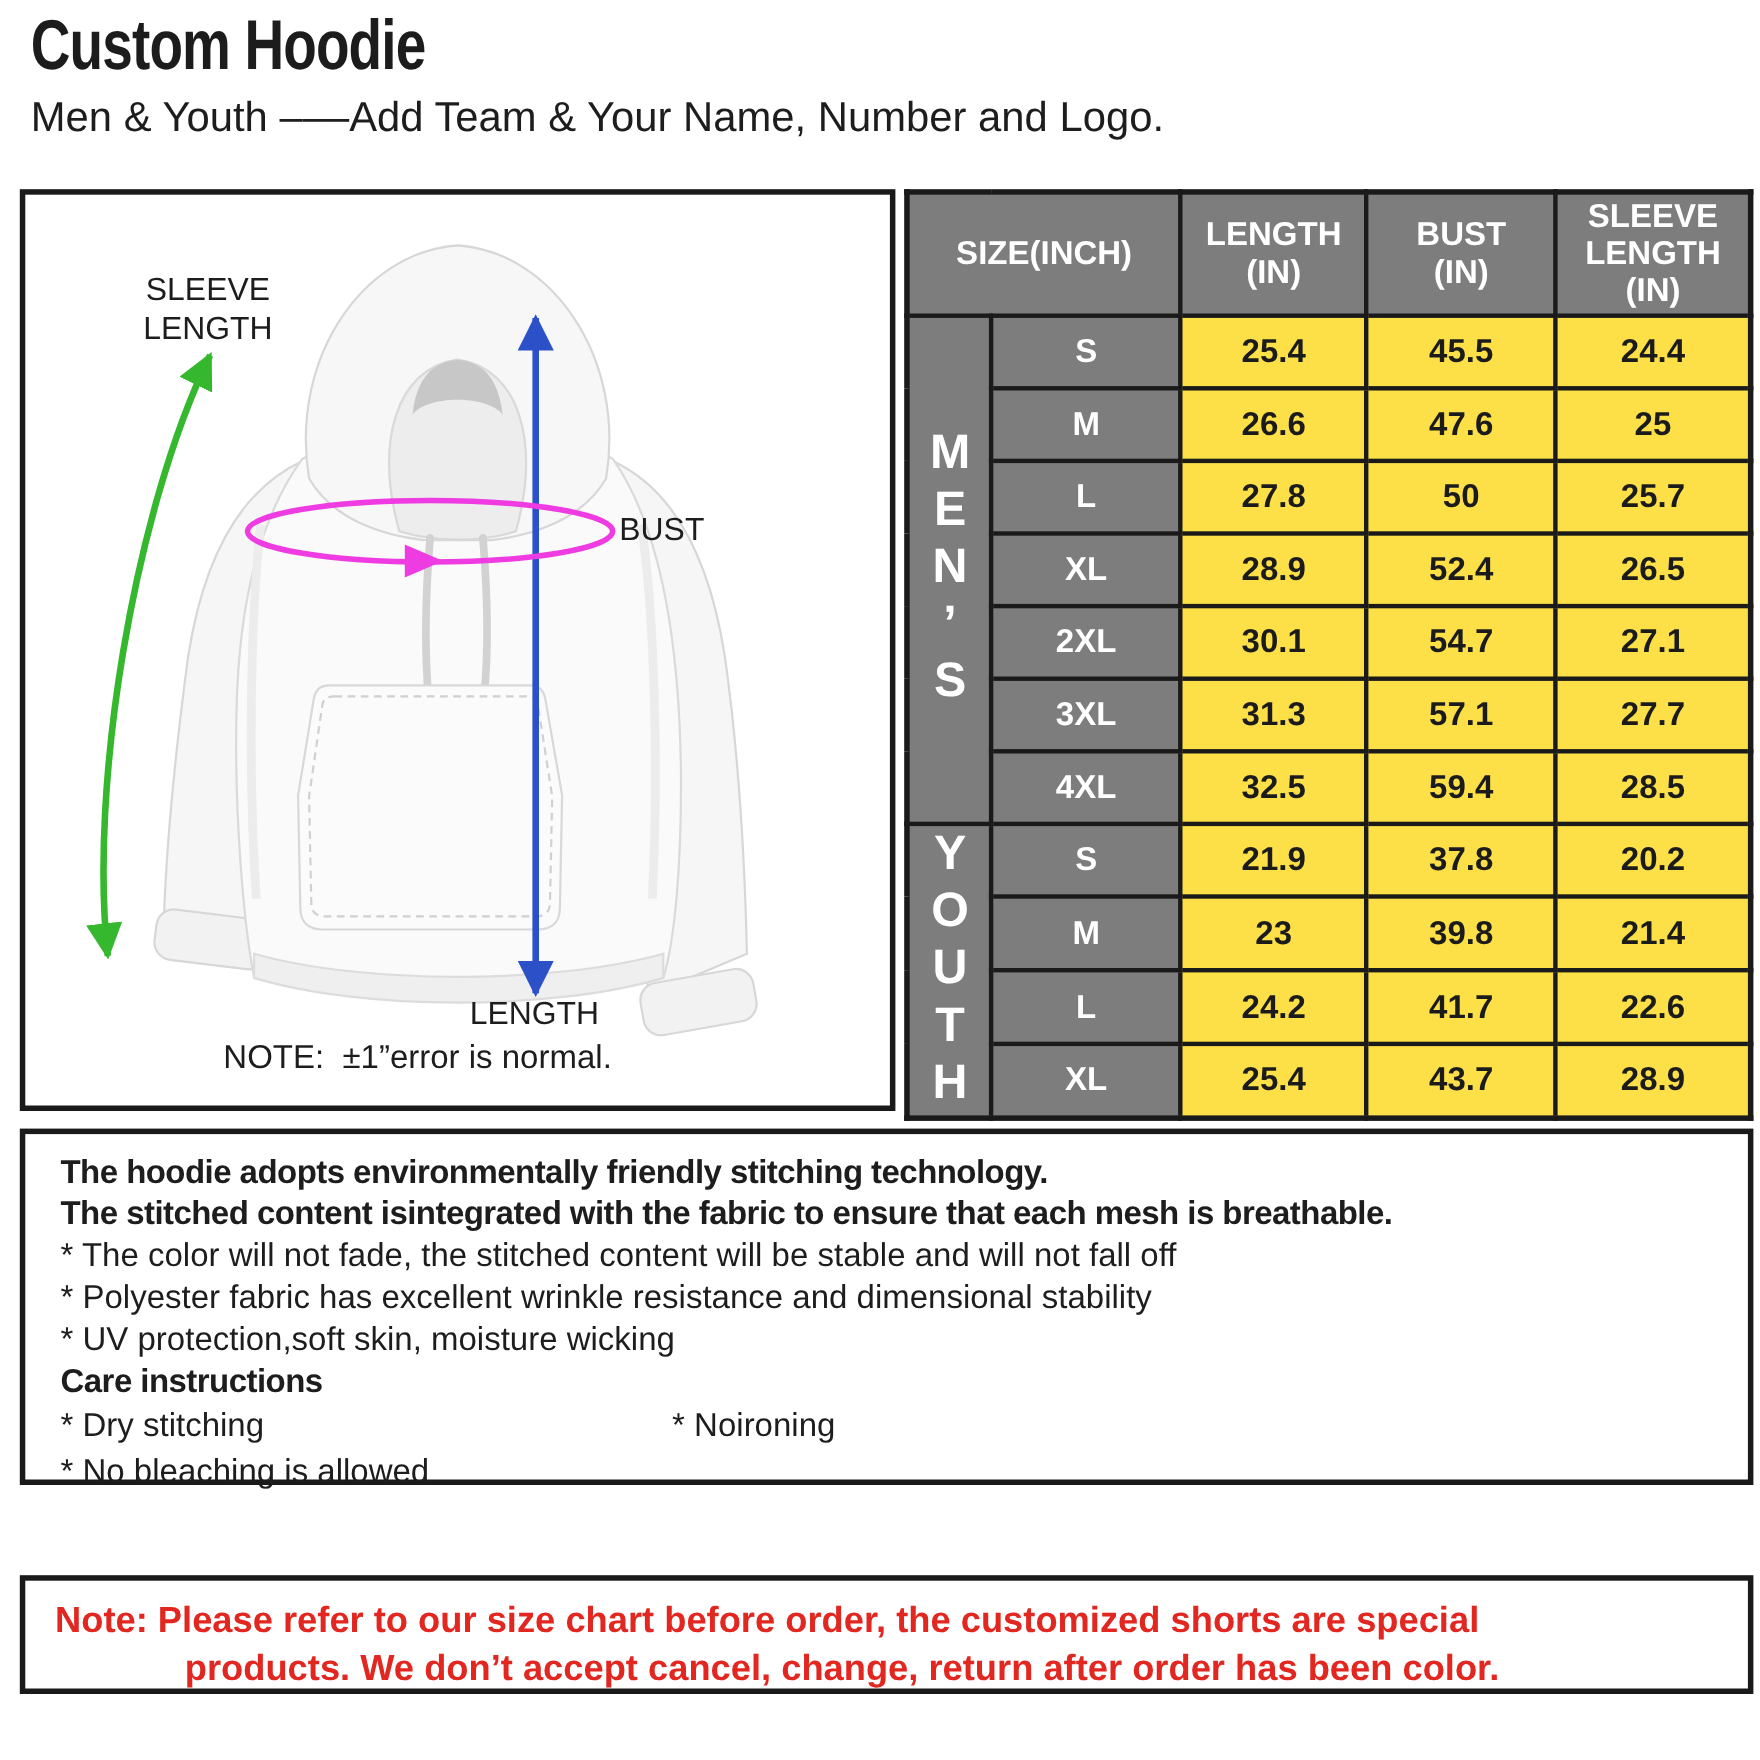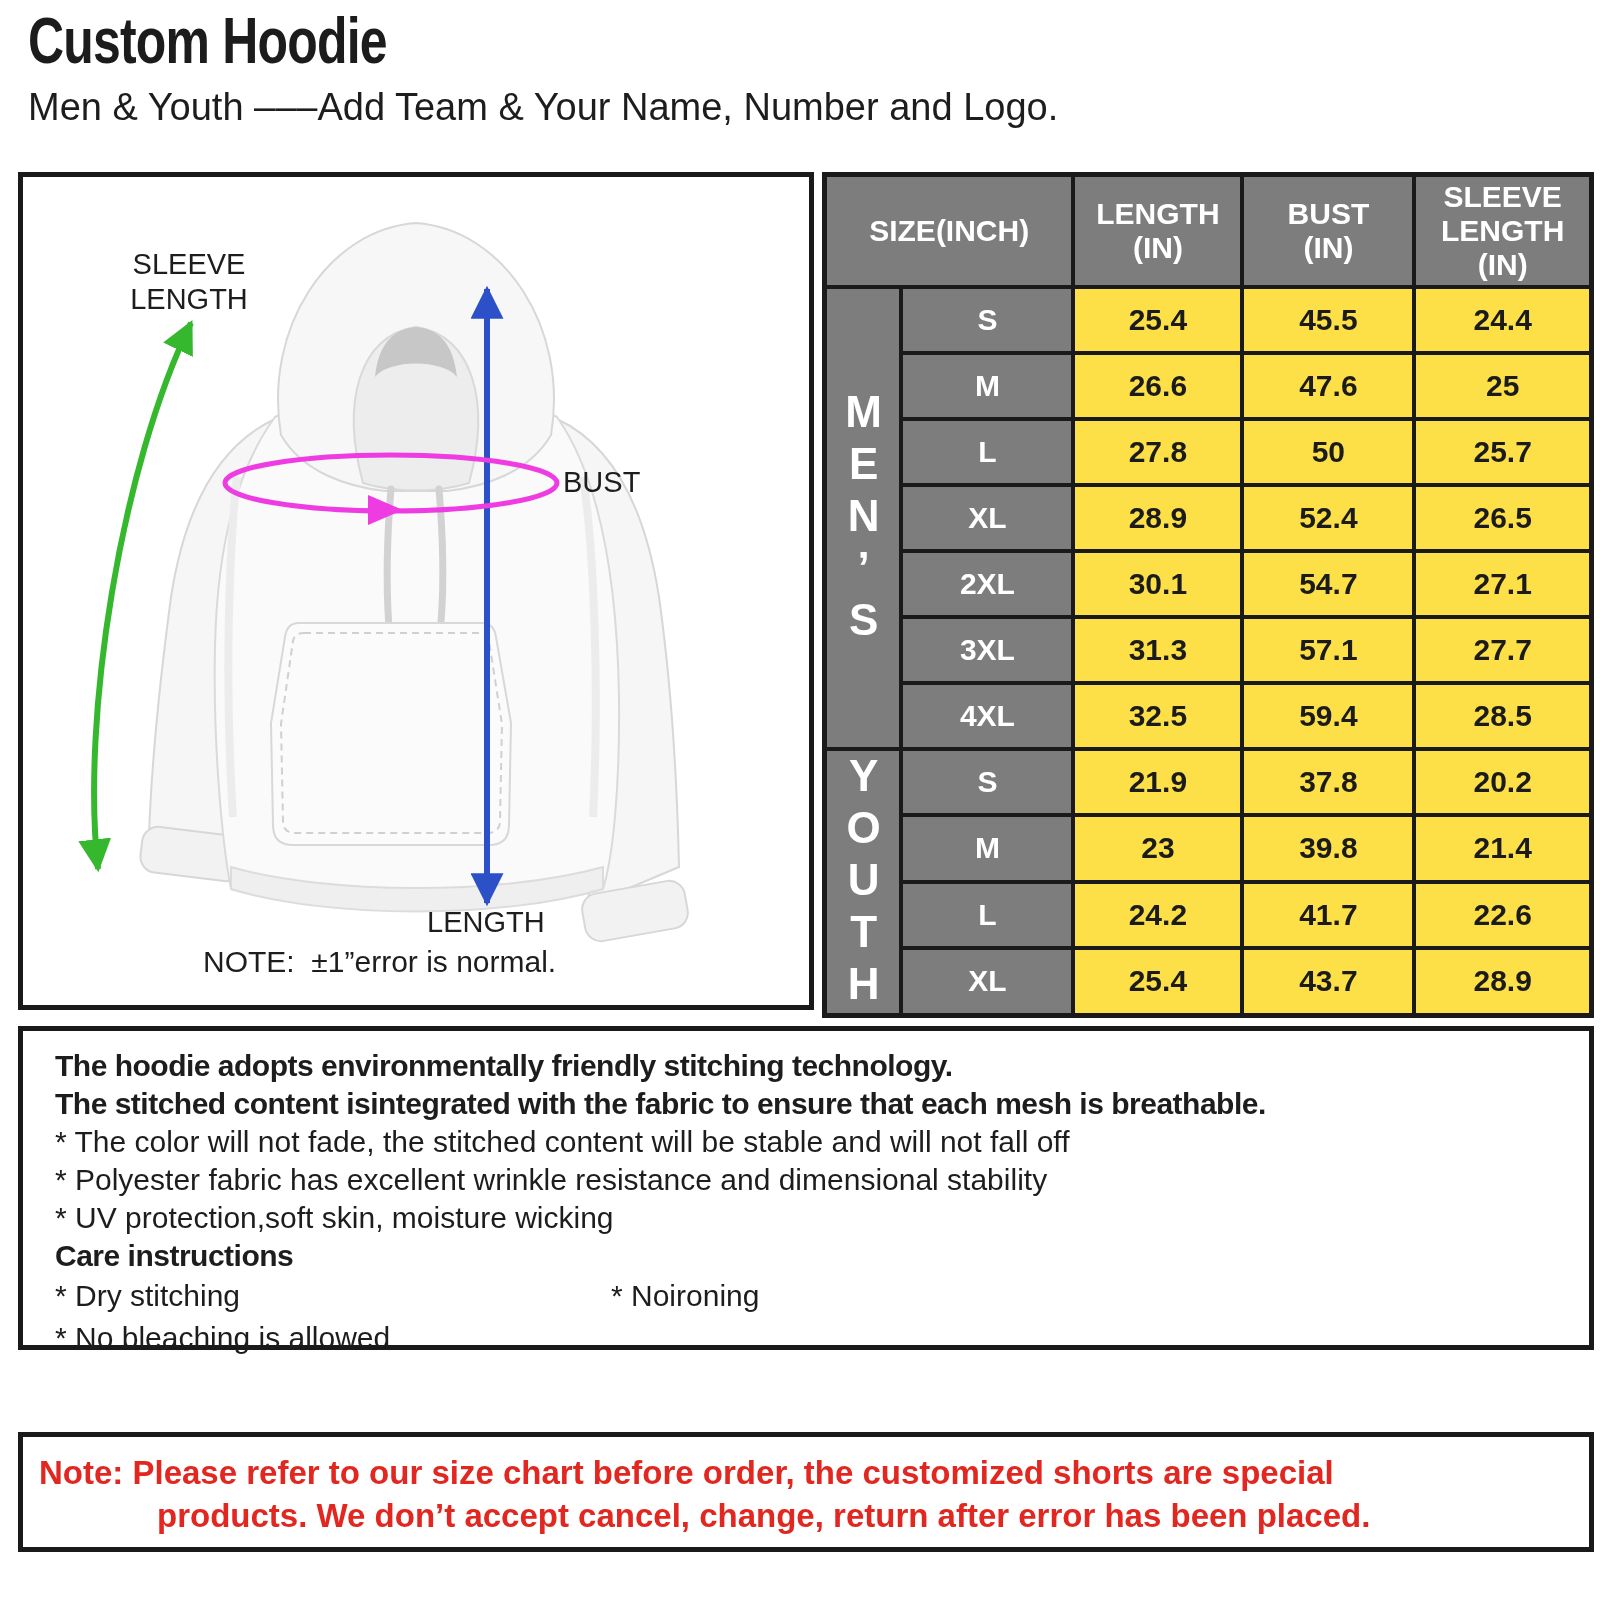--- a/index.html
+++ b/index.html
@@ -7,21 +7,21 @@
 
   
   .title{position:absolute;left:28px;top:4px;margin:0;font-size:64px;font-weight:bold;
          letter-spacing:-1px;transform:scaleX(0.78);transform-origin:left top;color:#1c1c1c;white-space:nowrap;}
   .subtitle{position:absolute;left:28px;top:86px;font-size:38px;color:#1d1d1d;white-space:nowrap;}
 
   
   .panel{position:absolute;border:5px solid #1a1a1a;box-sizing:border-box;background:#fff;}
   .diagram-panel{left:18px;top:172px;width:796px;height:838px;}
   .text-panel{left:18px;top:1026px;width:1576px;height:324px;padding:16px 32px;font-size:30px;line-height:38px;}
-  .note-panel{left:18px;top:1432px;width:1576px;height:120px;padding:14px 16px;
+  .note-panel{left:18px;top:1432px;width:1576px;height:108px;padding:14px 27px;
               font-size:33px;line-height:43px;font-weight:bold;color:#e22620;}
 
   
   .diagram-panel svg{position:absolute;left:0;top:0;}
   .dlabel{position:absolute;font-size:29px;line-height:35px;color:#1d1d1d;}
   .dlabel.sleeve{left:86px;top:70px;width:160px;text-align:center;}
   .dlabel.bust{left:540px;top:288px;}
   .dlabel.length{left:404px;top:728px;}
   .dnote{position:absolute;left:180px;top:768px;font-size:30px;color:#1d1d1d;white-space:pre-wrap;}
 
@@ -208,14 +208,14 @@
   <div class="b care-title">Care instructions</div>
   <div class="care-grid">
     <div>* Dry stitching</div>
     <div>* Noironing</div>
     <div>* No bleaching is allowed</div>
   </div>
 </div>
 
 <div class="panel note-panel">
   <div>Note: Please refer to our size chart before order, the customized shorts are special</div>
-  <div class="indent">products. We don’t accept cancel, change, return after error has been placed.</div>
+  <div class="indent">products. We don’t accept cancel, change, return after order has been color.</div>
 </div>
 
 </body></html>

